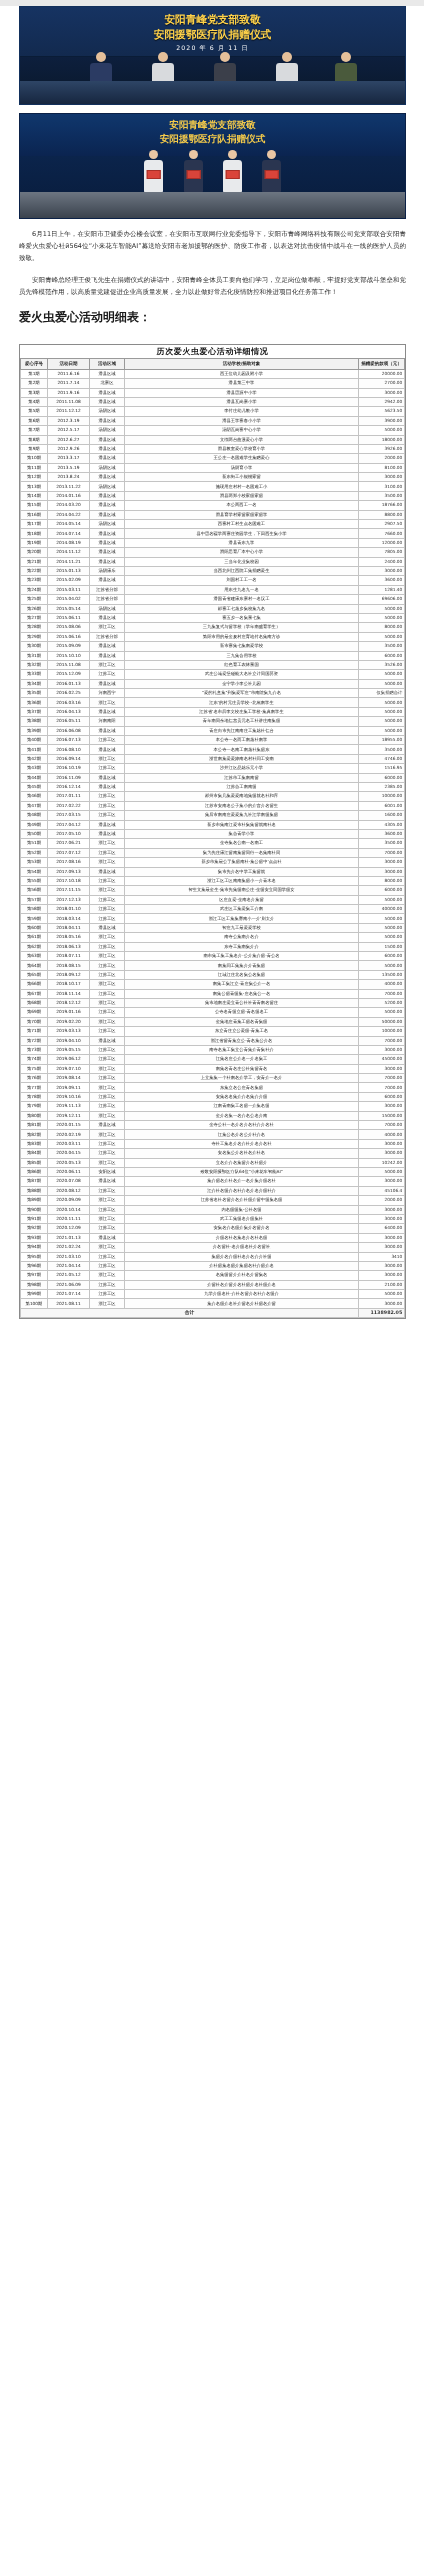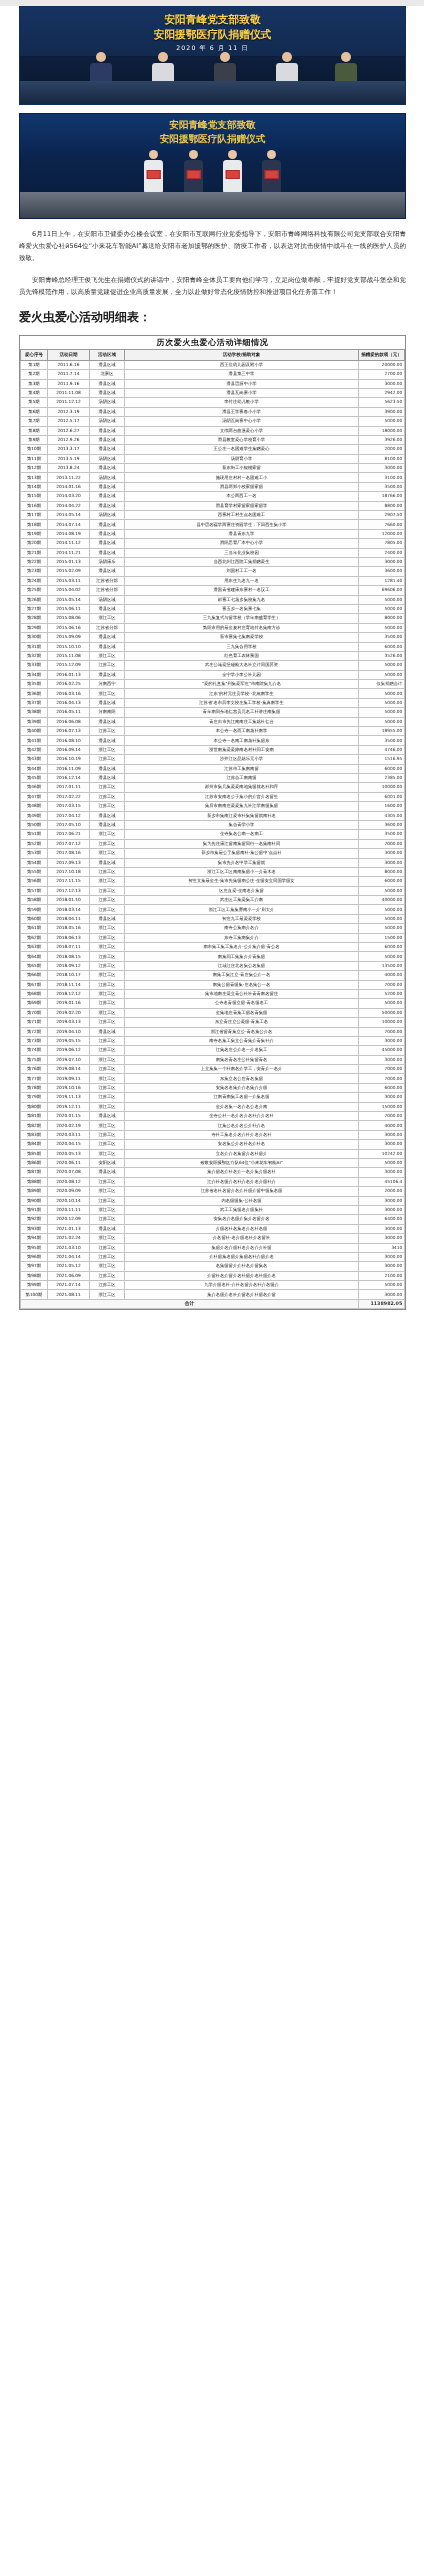--- a/index.html
+++ b/index.html
@@ -125,21 +125,21 @@
     width: 387px;
     margin: 10px auto 3.4px auto;
     font-size: 12px;
     font-weight: bold;
     color: #1a1a1a;
   }
 
   
   .table-wrap {
     width: 387px;
-    margin: 9px auto 0 auto;
+    margin: 18px auto 0 auto;
     border: 0.6px solid #8a8a8a;
     background: #fff;
   }
   table.donations {
     width: 100%;
     border-collapse: collapse;
     font-size: 4.3px;
     line-height: 6.2px;
     font-family: "DejaVu Sans", "Liberation Sans", sans-serif;
   }

